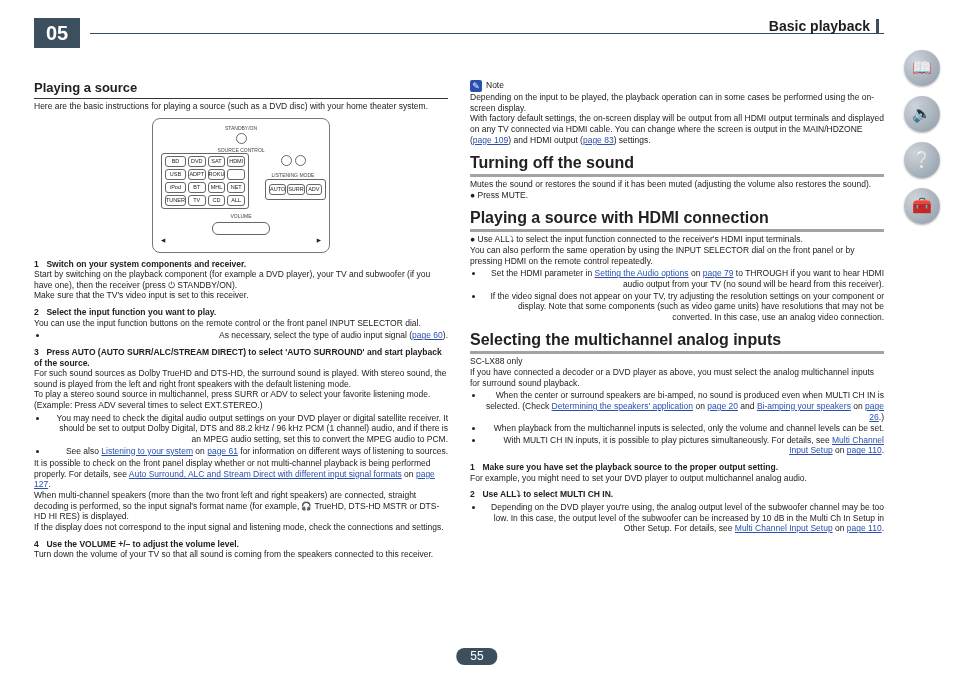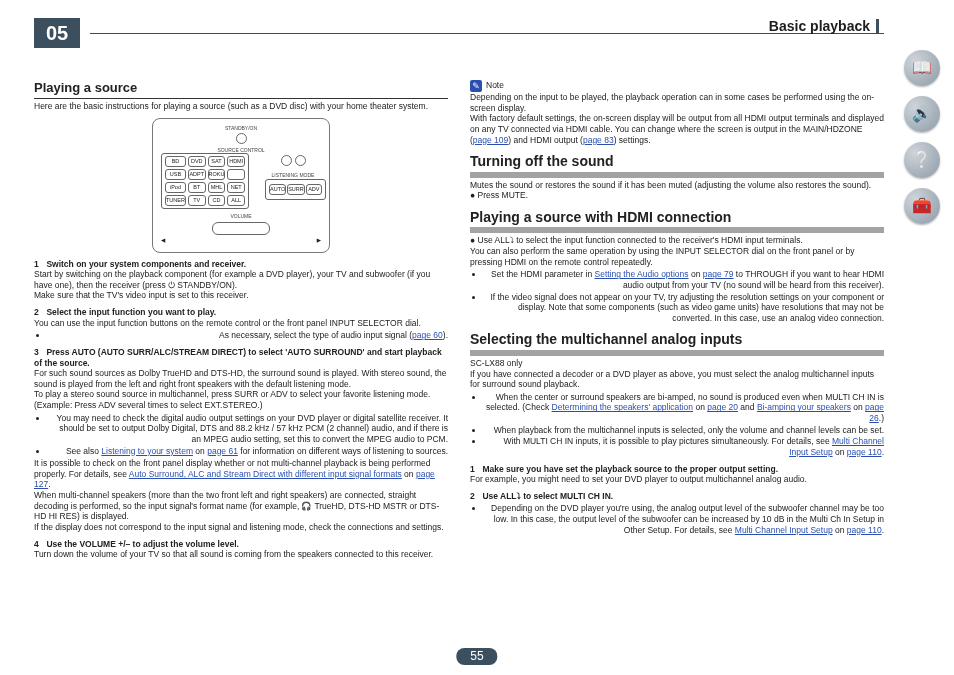--- a/index.html
+++ b/index.html
@@ -4,21 +4,21 @@
 <style>
   body { margin:0; font-family: Arial, Helvetica, sans-serif; background:#fff; color:#222; font-size:8.5px; line-height:1.25; }
   .page { width:954px; height:675px; position:relative; box-sizing:border-box; padding:18px 70px 18px 34px; }
   .chapter { position:absolute; top:18px; left:34px; background:#3c4f5e; color:#fff; font-size:20px; font-weight:bold; width:46px; height:30px; display:flex; align-items:center; justify-content:center; }
   .toprule { position:absolute; top:33px; left:90px; right:70px; border-top:1.5px solid #344a6a; }
   .header-right { position:absolute; top:18px; right:75px; font-weight:bold; font-size:14px; color:#1d1d1d; }
   .hr-bar { display:inline-block; width:3px; height:14px; background:#3c4f5e; margin-left:6px; vertical-align:-2px;}
   .cols { display:flex; gap:22px; margin-top:62px; }
   .col { width:50%; }
   h2.section { font-size:13px; font-weight:bold; margin:0 0 2px 0; padding-bottom:2px; border-bottom:1px solid #333; }
-  h3.sub   { font-size:14px; font-weight:bold; margin:8px 0 2px 0; padding-bottom:1px; border-bottom:6px solid #a3a3a3; }
+  h3.sub   { font-size:16px; font-weight:bold; margin:8px 0 2px 0; padding-bottom:1px; border-bottom:3px solid #a3a3a3; }
   .intro { margin:2px 0 6px 0; }
   .step-b { font-weight:bold; margin-top:6px; }
   .step-num { display:inline-block; width:10px; }
   ul.b { margin:2px 0 2px 14px; padding:0; }
   ul.b li { margin:1px 0;text-align:right; }
   a.lnk { color:#2a4fb0; text-decoration:underline; }
   .noteicon { display:inline-block; width:12px; height:12px; background:#2a4fb0; color:#fff; border-radius:2px; text-align:center; line-height:12px; font-size:9px; margin-right:4px; vertical-align:-1px;}
   .pagenum { position:absolute; bottom:10px; left:50%; transform:translateX(-50%); background:#3c4f5e; color:#fff; font-size:12px; padding:1px 14px; border-radius:8px; }
   .sideicons { position:absolute; right:14px; top:50px; display:flex; flex-direction:column; gap:10px;}
   .sicon { width:36px; height:36px; border-radius:50%; background:radial-gradient(circle at 30% 30%, #cfd4da, #8c9aa7); box-shadow:0 1px 2px rgba(0,0,0,.3); display:flex; align-items:center; justify-content:center; color:#3a3f45; font-size:16px; }
@@ -114,21 +114,21 @@
       <div class="step-b"><span class="step-num">2</span> <span>Select the input function you want to play.</span></div>
       <div>You can use the input function buttons on the remote control or the front panel INPUT SELECTOR dial.</div>
       <ul class="b">
           <li><span>As necessary, select the type of audio input signal (</span><a class="lnk">page 60</a>).</li>
         </ul>
 
       <div class="step-b"><span class="step-num">3</span> <span>Press AUTO (AUTO SURR/ALC/STREAM DIRECT) to select 'AUTO SURROUND' and start playback of the source.</span></div>
       <div>For such sound sources as Dolby TrueHD and DTS-HD, the surround sound is played. With stereo sound, the sound is played from the left and right front speakers with the default listening mode.</div>
       <div>To play a stereo sound source in multichannel, press SURR or ADV to select your favorite listening mode. (Example: Press ADV several times to select EXT.STEREO.)</div>
       <ul class="b">
-        <li>You may need to check the digital audio output settings on your DVD player or digital satellite receiver. It should be set to output Dolby Digital, DTS and 88.2 kHz / 57 kHz PCM (2 channel) audio, and if there is an MPEG audio setting, set this to convert the MPEG audio to PCM.</li>
+        <li>You may need to check the digital audio output settings on your DVD player or digital satellite receiver. It should be set to output Dolby Digital, DTS and 88.2 kHz / 96 kHz PCM (1 channel) audio, and if there is an MPEG audio setting, set this to convert the MPEG audio to PCM.</li>
         <li><span>See also </span><a class="lnk">Listening to your system</a><span> on </span><a class="lnk">page 61</a><span> for information on different ways of listening to sources.</span></li>
       </ul>
       <div><span>It is possible to check on the front panel display whether or not multi-channel playback is being performed properly. For details, see </span><a class="lnk">Auto Surround, ALC and Stream Direct with different input signal formats</a> on <a class="lnk">page 127</a>.</div>
       <div>When multi-channel speakers (more than the two front left and right speakers) are connected, straight decoding is performed, so the input signal's format name (for example, 🎧 TrueHD, DTS-HD MSTR or DTS-HD HI RES) is displayed.</div>
       <div>If the display does not correspond to the input signal and listening mode, check the connections and settings.</div>
 
       <div class="step-b"><span class="step-num">4</span> <span>Use the VOLUME +/– to adjust the volume level.</span></div>
       <div>Turn down the volume of your TV so that all sound is coming from the speakers connected to this receiver.</div>
     </div>
 

